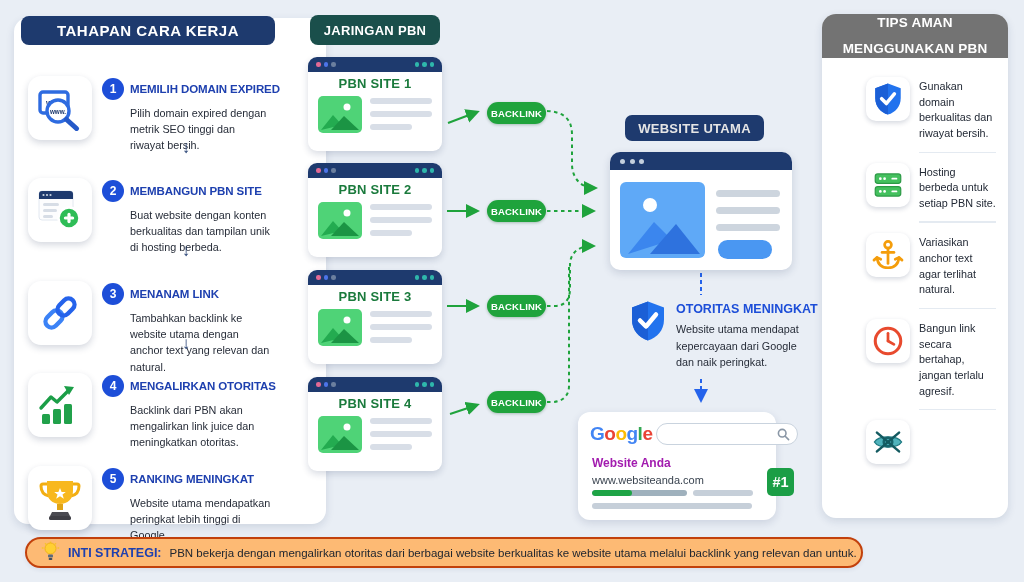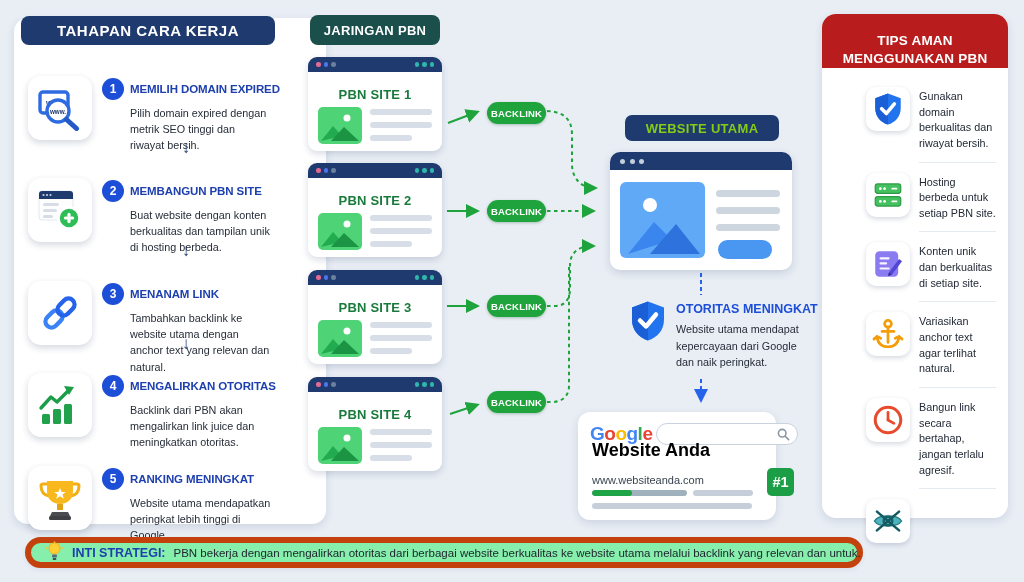--- a/index.html
+++ b/index.html
@@ -27,77 +27,77 @@
 
   
   .net-header{position:absolute;left:310px;top:15px;width:130px;height:30px;background:#1a4f4b;border-radius:8px;
     color:#fff;font-weight:bold;font-size:13px;letter-spacing:.3px;display:flex;align-items:center;justify-content:center;}
   .pbn-card{position:absolute;left:308px;width:134px;height:94px;background:#fff;border-radius:9px;box-shadow:0 3px 7px rgba(20,40,80,.16);}
   .pbn-bar{height:15px;background:#1e3a6e;border-radius:9px 9px 0 0;position:relative;}
   .dots-l,.dots-r{position:absolute;top:5px;display:flex;gap:3px;}
   .dots-l{left:8px;}.dots-r{right:8px;}
   .dot{width:4.5px;height:4.5px;border-radius:50%;}
   .dp{background:#e36a95;}.db{background:#4d74e8;}.dg{background:#6b7f9e;}.dt{background:#2fb7ab;}
-  .pbn-name{text-align:center;margin-top:15px;color:#1a7a3c;font-weight:bold;font-size:13px;letter-spacing:.2px;}
+  .pbn-name{text-align:center;margin-top:4px;color:#1a7a3c;font-weight:bold;font-size:13px;letter-spacing:.2px;}
   .pbn-row{display:flex;gap:8px;padding:5px 10px 0 10px;align-items:flex-start;}
   .pbn-img{width:44px;height:37px;border-radius:5px;overflow:hidden;flex:0 0 44px;}
   .pbn-lines{display:flex;flex-direction:column;gap:7px;margin-top:2px;}
   .pbn-lines i{display:block;height:6px;border-radius:3px;background:#d8dee7;}
   .pl1,.pl2{width:62px;}.pl3{width:42px;}
 
   .backlink-pill{position:absolute;left:487px;width:59px;height:22px;background:#1fa33c;border-radius:11px;
     color:#fff;font-weight:bold;font-size:9.5px;letter-spacing:.2px;display:flex;align-items:center;justify-content:center;
     box-shadow:0 1px 3px rgba(20,80,40,.3);}
 
   .connectors{position:absolute;left:0;top:0;width:1024px;height:582px;pointer-events:none;}
 
   
-  .wu-header{position:absolute;left:625px;top:115px;width:154px;height:26px;background:#1e3a6e;border-radius:7px;
-    color:#84cc16;font-weight:bold;font-size:13px;letter-spacing:.3px;display:flex;align-items:center;justify-content:center;}
+  .wu-header{position:absolute;left:625px;top:115px;width:139px;height:26px;background:#1e3a6e;border-radius:7px;
+    color:#e5e5e5;font-weight:bold;font-size:13px;letter-spacing:.3px;display:flex;align-items:center;justify-content:center;}
   .wu-card{position:absolute;left:610px;top:152px;width:182px;height:118px;background:#fff;border-radius:10px;box-shadow:0 3px 8px rgba(25,45,90,.16);}
   .wu-bar{height:18px;background:#1e3a6e;border-radius:10px 10px 0 0;position:relative;}
   .wu-dots{position:absolute;left:10px;top:6.5px;display:flex;gap:4.5px;}
   .wu-dots .dot{background:#c3cfdd;width:5px;height:5px;}
   .wu-img{position:absolute;left:10px;top:30px;width:85px;height:76px;border-radius:6px;overflow:hidden;}
   .wu-lines i{position:absolute;left:106px;width:64px;height:7px;border-radius:3.5px;background:#cdd5de;display:block;}
   .wl1{top:38px;}.wl2{top:55px;}.wl3{top:72px;}
   .wu-btn{position:absolute;left:108px;top:88px;width:54px;height:19px;border-radius:9.5px;background:#4a97f2;}
 
   .auth-shield{position:absolute;left:628px;top:299px;}
   .auth-title{position:absolute;left:676px;top:302px;color:#1d4ed8;font-weight:bold;font-size:12.5px;white-space:nowrap;}
   .auth-desc{position:absolute;left:676px;top:321px;width:132px;font-size:10.8px;line-height:1.55;color:#262c38;}
 
   
   .serp-card{position:absolute;left:578px;top:412px;width:198px;height:108px;background:#fff;border-radius:12px;box-shadow:0 3px 8px rgba(25,45,90,.14);}
   .g-logo{position:absolute;left:12px;top:11px;font-size:19px;font-weight:bold;letter-spacing:-.5px;}
   .gl0,.gl3{color:#4285F4;}.gl1,.gl5{color:#EA4335;}.gl2{color:#FBBC05;}.gl4{color:#34A853;}
   .g-search{position:absolute;left:78px;top:11px;width:140px;height:20px;border:1.5px solid #c9d3de;border-radius:11px;background:#fff;}
   .g-search svg{position:absolute;right:7px;top:3.5px;}
-  .serp-name{position:absolute;left:14px;top:28px;font-size:18px;font-weight:bold;color:#000000;}
+  .serp-name{position:absolute;left:14px;top:44px;font-size:12px;font-weight:bold;color:#a21caf;}
   .serp-url{position:absolute;left:14px;top:62px;font-size:11px;color:#39434f;}
   .serp-bar1{position:absolute;left:14px;top:78px;width:95px;height:6px;border-radius:3px;background:#9fb1bd;overflow:hidden;}
   .serp-bar1 i{display:block;width:42%;height:100%;background:#1ea446;border-radius:3px;}
   .serp-bar2{position:absolute;left:115px;top:78px;width:60px;height:6px;border-radius:3px;background:#c6cfd9;}
   .serp-bar3{position:absolute;left:14px;top:91px;width:160px;height:6px;border-radius:3px;background:#c6cfd9;}
   .serp-badge{position:absolute;left:189px;top:56px;width:27px;height:28px;border-radius:5px;background:#1b9e46;
     color:#fff;font-weight:bold;font-size:14.5px;display:flex;align-items:center;justify-content:center;}
 
   
   .tips-panel{left:822px;top:14px;width:186px;height:504px;}
-  .tips-header{height:54px;background:#b91c1c;border-radius:14px 14px 0 0;color:#fff;font-weight:bold;font-size:13.5px;
-    display:flex;flex-direction:column;align-items:center;justify-content:flex-end;line-height:1.35;letter-spacing:.2px;}
+  .tips-header{height:44px;background:#737373;border-radius:14px 14px 0 0;color:#fff;font-weight:bold;font-size:13.5px;
+    display:flex;flex-direction:column;align-items:center;justify-content:space-between;line-height:1.35;letter-spacing:.2px;}
   .tips-body{padding:9px 12px 4px 12px;margin-left:32px;}
   .tip{display:flex;gap:9px;align-items:flex-start;padding:10px 0;}
   .tip-icon{width:44px;height:44px;border-radius:10px;background:#fff;box-shadow:0 2px 5px rgba(20,40,80,.18);
     display:flex;align-items:center;justify-content:center;flex:0 0 44px;}
   .tip-text{font-size:10.8px;line-height:1.45;color:#232a36;padding-top:2px;width:104px;}
   .tip-divider{height:1px;background:#e4eaf1;margin-left:53px;}
 
   
-  .footer-bar{position:absolute;left:25px;top:537px;width:838px;height:31px;background:#86efac;border:6px solid #c2410c;
+  .footer-bar{position:absolute;left:25px;top:537px;width:838px;height:31px;background:#fdba74;border:2px solid #c2410c;
     border-radius:16px;display:flex;align-items:center;padding:0 14px;gap:8px;box-sizing:border-box;box-shadow:0 2px 4px rgba(25,45,90,.07);}
   .footer-label{color:#1e40af;font-weight:bold;font-size:12.5px;white-space:nowrap;}
   .footer-text{color:#20262f;font-size:11.5px;white-space:nowrap;}
 </style>
 </head>
 <body>
 
 <div class="page">
 
   <section class="panel card-shadow left-panel">
@@ -444,33 +444,20 @@
               <rect x="24" y="11.5" width="7" height="2" rx="1" fill="#ffffff"></rect>
               <circle cx="11" cy="27.5" r="1.6" fill="#ffffff"></circle>
               <circle cx="16" cy="27.5" r="1.6" fill="#ffffff"></circle>
               <rect x="24" y="26.5" width="7" height="2" rx="1" fill="#ffffff"></rect>
             </svg>
         </div>
         <div class="tip-text">Hosting berbeda untuk setiap PBN site.</div>
       </div>
       <div class="tip-divider"></div>
 
-      <div class="tip">
-        <div class="tip-icon">
-          <svg width="34" height="34" viewBox="0 0 40 40">
-              <rect x="5" y="5" width="27" height="30" rx="5" fill="#8b7bf1"></rect>
-              <rect x="10" y="12" width="12" height="2.6" rx="1.3" fill="#ffffff" opacity=".92"></rect>
-              <rect x="10" y="18" width="9" height="2.6" rx="1.3" fill="#ffffff" opacity=".92"></rect>
-              <rect x="10" y="24" width="12" height="2.6" rx="1.3" fill="#ffffff" opacity=".92"></rect>
-              <polygon points="21,30 33,14 36.5,16.8 24.5,32.6" fill="#5246d8"></polygon>
-              <polygon points="20,34 21,30 24.5,32.6" fill="#2f2a80"></polygon>
-            </svg>
-        </div>
-        <div class="tip-text">Konten unik dan berkualitas di setiap site.</div>
-      </div>
       <div class="tip-divider"></div>
 
       <div class="tip">
         <div class="tip-icon">
           <svg width="34" height="34" viewBox="0 0 40 40" fill="none" stroke="#f49d0b" stroke-width="3.2" stroke-linecap="round">
               <circle cx="20" cy="8" r="4"></circle>
               <line x1="20" y1="12" x2="20" y2="30"></line>
               <line x1="13" y1="17" x2="27" y2="17"></line>
               <path d="M7,23 c1,8 6,12 13,12 c7,0 12,-4 13,-12"></path>
               <path d="M7,23 l-3.5,3 M7,23 l4.5,2"></path>

